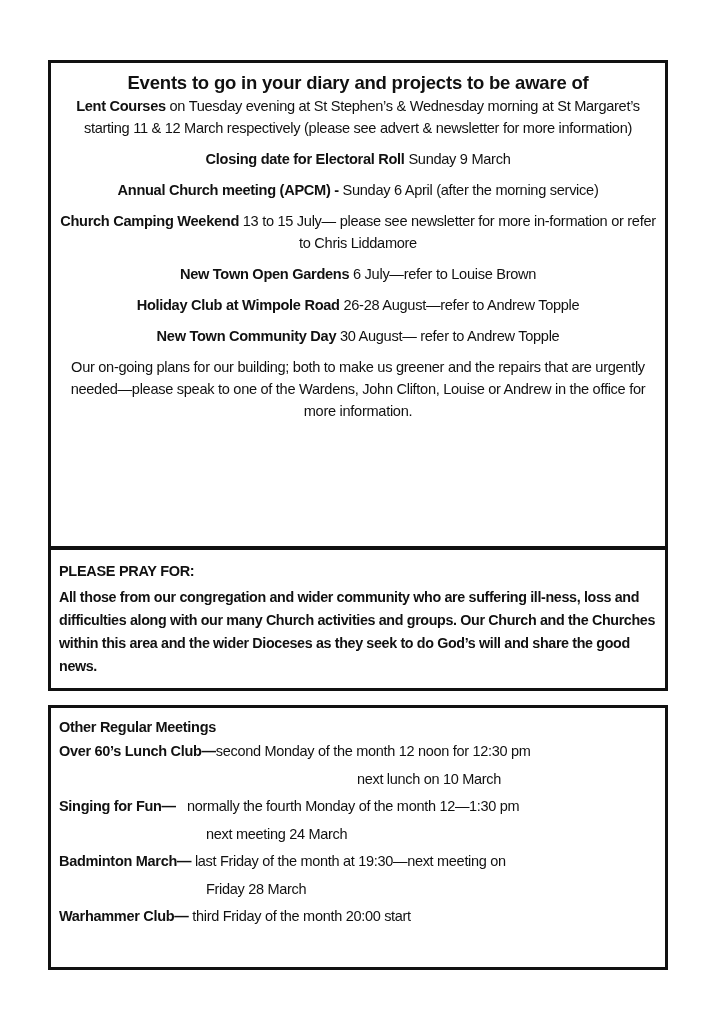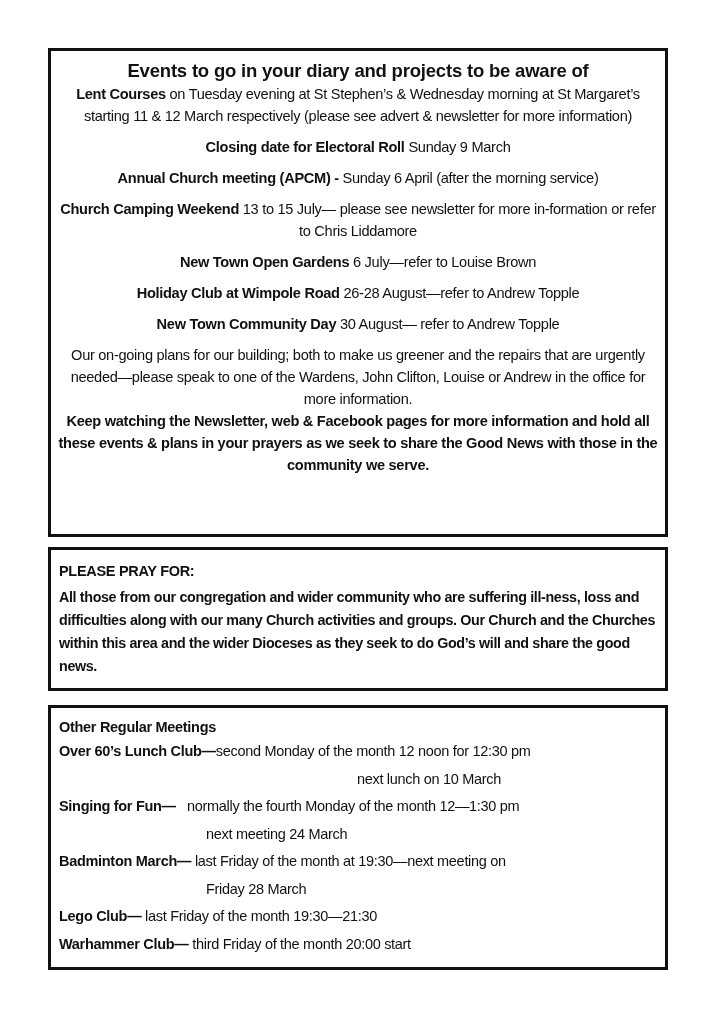--- a/index.html
+++ b/index.html
@@ -1,19 +1,19 @@
 <!DOCTYPE html>
 <html><head>
 <meta charset="utf-8">
 <style>
   html, body { margin:0; padding:0; background:#ffffff; }
   body { width:722px; height:1024px; position:relative; overflow:hidden;
          font-family:"Liberation Sans", sans-serif; color:#111; }
   .box { position:absolute; left:48px; width:620px; border:3px solid #111; background:#fff; box-sizing:border-box; }
-  #box-events { top:48px; height:489px; text-align:center; padding:8px 6px 0 6px; }
+  #box-events { top:60px; height:489px; text-align:center; padding:8px 6px 0 6px; }
   #box-pray { top:547px; height:144px; padding:10px 8px 16px 8px; }
   #box-meetings { top:705px; height:265px; padding:8px 8px 0 8px; }
   .title { font-weight:bold; font-size:18.5px; line-height:24px; letter-spacing:-0.2px; }
   .p { font-size:14.6px; line-height:22px; letter-spacing:-0.3px; }
   .b { font-weight:bold; }
   .gap { margin-top:9px; }
   .pray-h { font-weight:bold; font-size:14.5px; line-height:22px; letter-spacing:-0.3px; }
   .pray-t { font-weight:bold; font-size:14.3px; line-height:23px; letter-spacing:-0.35px; }
   .m-h { font-weight:bold; font-size:14.5px; line-height:22px; letter-spacing:-0.3px; }
   .m-row { font-size:14.5px; line-height:27.5px; letter-spacing:-0.3px; white-space:nowrap; }
@@ -27,31 +27,29 @@
 <div class="box" id="box-events">
   <div class="title">Events to go in your diary and projects to be aware of</div>
   <div class="p"><span class="b">Lent Courses</span><span> on Tuesday evening at St Stephen’s &amp; Wednesday morning at St Margaret’s starting 11 &amp; 12 March respectively (please see advert &amp; newsletter for more information)</span></div>
   <div class="p gap"><span class="b">Closing date for Electoral Roll</span><span> Sunday 9 March</span></div>
   <div class="p gap"><span class="b">Annual Church meeting (APCM) -</span><span> Sunday 6 April (after the morning service)</span></div>
   <div class="p gap"><span class="b">Church Camping Weekend</span><span> 13 to 15 July— please see newsletter for more in-formation or refer to Chris Liddamore</span></div>
   <div class="p gap"><span class="b">New Town Open Gardens</span><span> 6 July—refer to Louise Brown</span></div>
   <div class="p gap"><span class="b">Holiday Club at Wimpole Road</span><span>  26-28 August—refer to Andrew Topple</span></div>
   <div class="p gap"><span class="b">New Town Community Day</span><span> 30 August— refer to Andrew Topple</span></div>
   <div class="p gap">Our on-going plans for our building; both to make us greener and the repairs that are urgently needed—please speak to one of the Wardens, John Clifton, Louise or Andrew in the office for more information.</div>
-  <div class="p b">Keep watching the Newsletter, web &amp; Facebook pages for more information and hold all these events &amp; plans in your prayers as we seek to share the Good News with those in the community we serve.</div>
 </div>
 
 <div class="box" id="box-pray">
   <div class="pray-h">PLEASE PRAY FOR:</div>
   <div class="pray-t" style="margin-top:4px">All those from our congregation and wider community who are suffering ill-ness, loss and difficulties along with our many Church activities and groups. Our Church and the Churches within this area and the wider Dioceses as they seek to do God’s will and share the good news.</div>
 </div>
 
 <div class="box" id="box-meetings">
   <div class="m-h">Other Regular Meetings</div>
   <div class="m-row"><span class="b">Over 60’s Lunch Club—</span><span>second Monday of the month 12 noon for 12:30 pm</span></div>
   <div class="m-cont indent1">next lunch on 10 March</div>
   <div class="m-row" style="white-space:pre"><span class="b">Singing for Fun—</span><span>   normally the fourth Monday of the month 12—1:30 pm</span></div>
   <div class="m-cont indent2">next meeting 24 March</div>
   <div class="m-row"><span class="b">Badminton March—</span><span> last Friday of the month at 19:30—next meeting on</span></div>
   <div class="m-cont indent2">Friday 28 March</div>
-  <div class="m-row"><span class="b">Lego Club—</span><span> last Friday of the month 19:30—21:30</span></div>
   <div class="m-row"><span class="b">Warhammer Club—</span><span> third Friday of the month 20:00 start</span></div>
 </div>
 
 </body></html>

